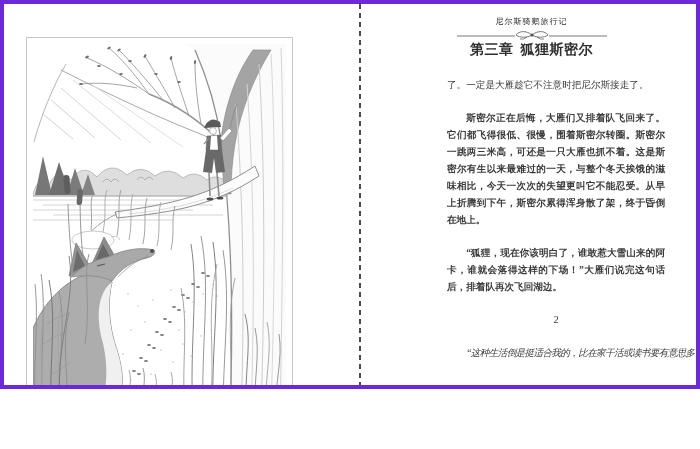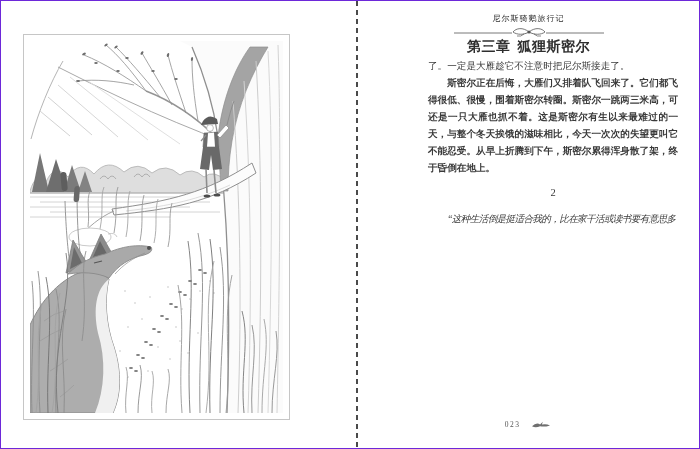--- a/index.html
+++ b/index.html
@@ -1,18 +1,18 @@
 <!DOCTYPE html>
 <html lang="zh"><head>
 <meta charset="utf-8">
 <style>
   html,body{margin:0;padding:0;background:#fff;}
   .screenshot{
-    position:relative;width:700px;height:449px;box-sizing:border-box;
-    border:1px solid #6d28d9;background:#ffffff;overflow:hidden;
+    position:relative;width:700px;height:389px;box-sizing:border-box;
+    border:4px solid #6d28d9;background:#ffffff;overflow:hidden;
     font-family:"Liberation Serif","DejaVu Serif",serif;
   }
   
   .left-page{position:absolute;left:0;top:0;width:355px;height:447px;}
   .illustration-frame{
     position:absolute;left:22px;top:33px;width:267px;height:386px;
     box-sizing:border-box;border:1px solid #c6c6c6;background:#fff;padding:6px;
   }
   .illustration-frame svg{width:100%;height:100%;display:block;}
   
@@ -24,21 +24,21 @@
   .right-page{position:absolute;left:357px;top:0;width:341px;height:447px;}
   .page-header{position:absolute;left:0;top:12px;width:100%;text-align:center;color:#2e2e2e;}
   .book-title{font-size:8px;letter-spacing:1px;}
   .header-divider{display:block;margin:2px auto 0;width:150px;height:12px;}
   .chapter-heading{margin-top:0px;font-size:14px;font-weight:bold;letter-spacing:0.5px;}
   .chapter-heading .gap{display:inline-block;width:7px;}
   .page-body{
     position:absolute;left:70px;top:56px;width:250px;
     color:#3a3a3a;font-size:9.6px;line-height:17px;
   }
-  .para{margin:0;text-align:justify;}
+  .para{margin:16px;text-align:justify;}
   .para.indent{text-indent:2em;font-weight:bold;}
   .para.continuation{text-indent:0;}
   .para.section{text-align:center;text-indent:0;margin:8px 0 9px;font-size:10.5px;}
   .para.lastline{text-indent:2em;white-space:nowrap;letter-spacing:-0.65px;text-align:left;font-style:italic;}
   .page-footer{position:absolute;left:0;top:413px;width:100%;text-align:center;}
   .page-number{font-size:7.5px;letter-spacing:1.5px;color:#555;vertical-align:middle;}
   .goose-glyph{display:inline-block;width:22px;height:9px;margin-left:6px;vertical-align:middle;}
 </style>
 </head>
 <body>
@@ -256,20 +256,21 @@
         <path d="M70,8 q-3,3 -7,2 M80,8 q3,3 7,2" stroke="#555" stroke-width="0.7" fill="none"></path>
       </svg>
       <div class="chapter-heading">
         <span>第三章</span><span class="gap"></span><span>狐狸斯密尔</span>
       </div>
     </div>
 
     <div class="page-body">
         <p class="para continuation">了。一定是大雁趁它不注意时把尼尔斯接走了。</p>
         <p class="para indent">斯密尔正在后悔，大雁们又排着队飞回来了。它们都飞得很低、很慢，围着斯密尔转圈。斯密尔一跳两三米高，可还是一只大雁也抓不着。这是斯密尔有生以来最难过的一天，与整个冬天挨饿的滋味相比，今天一次次的失望更叫它不能忍受。从早上折腾到下午，斯密尔累得浑身散了架，终于昏倒在地上。</p>
+        <p class="para indent">“狐狸，现在你该明白了，谁敢惹大雪山来的阿卡，谁就会落得这样的下场！”大雁们说完这句话后，排着队再次飞回湖边。</p>
         <p class="para section">2</p>
         <p class="para lastline">“这种生活倒是挺适合我的，比在家干活或读书要有意思多</p>
       </div>
 
     <div class="page-footer">
       <span class="page-number">023</span>
       <svg class="goose-glyph" viewBox="0 0 24 10">
         <path d="M2,7 Q7,2 11,5 L14,2 L13,5 Q18,4 22,6 Q16,8 11,7 Q6,9 2,7 Z" fill="#6f6f6f"></path>
       </svg>
     </div>

